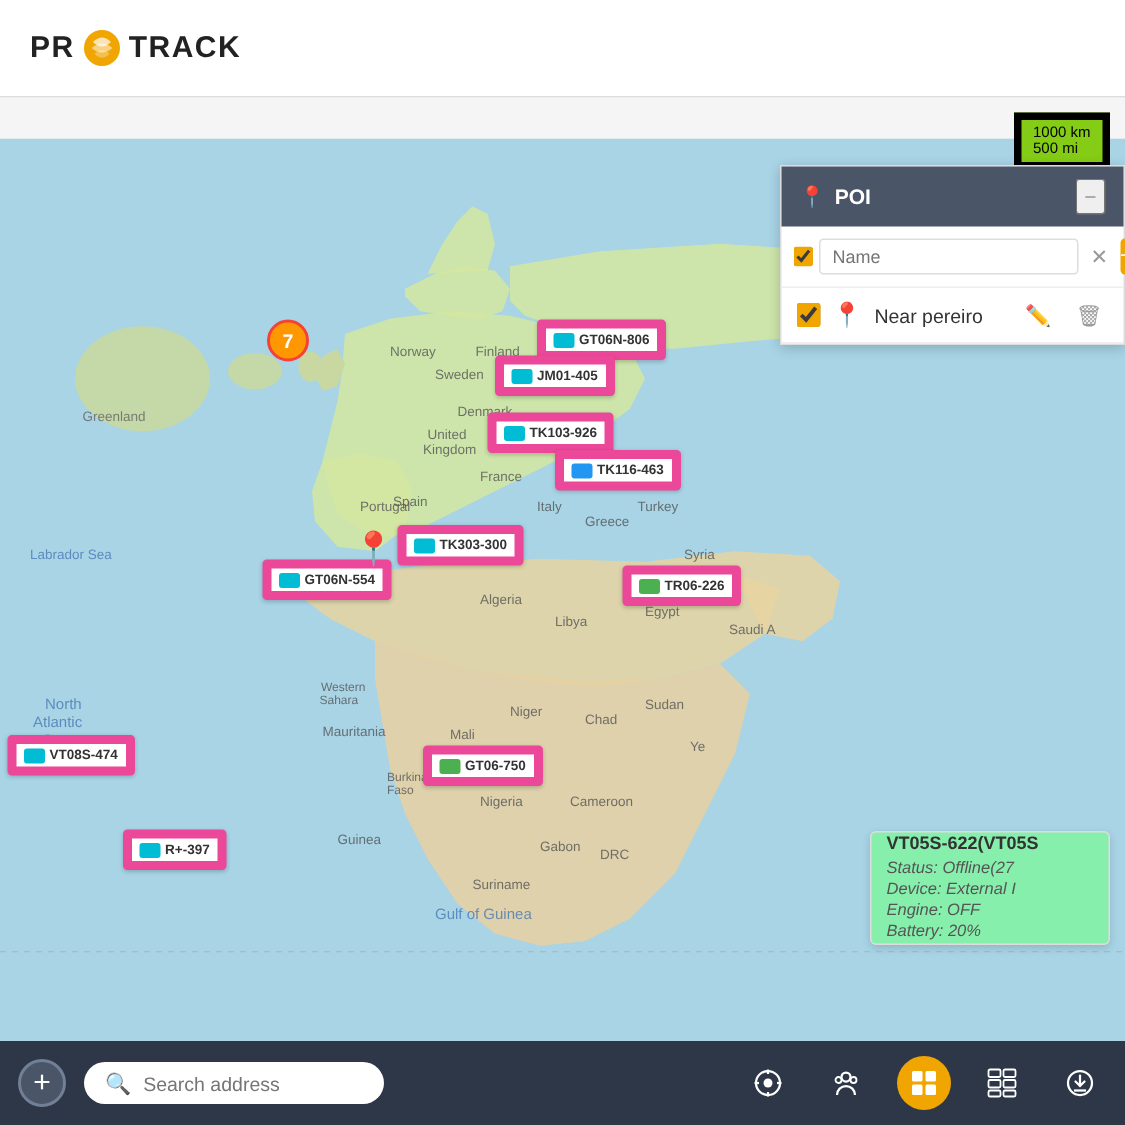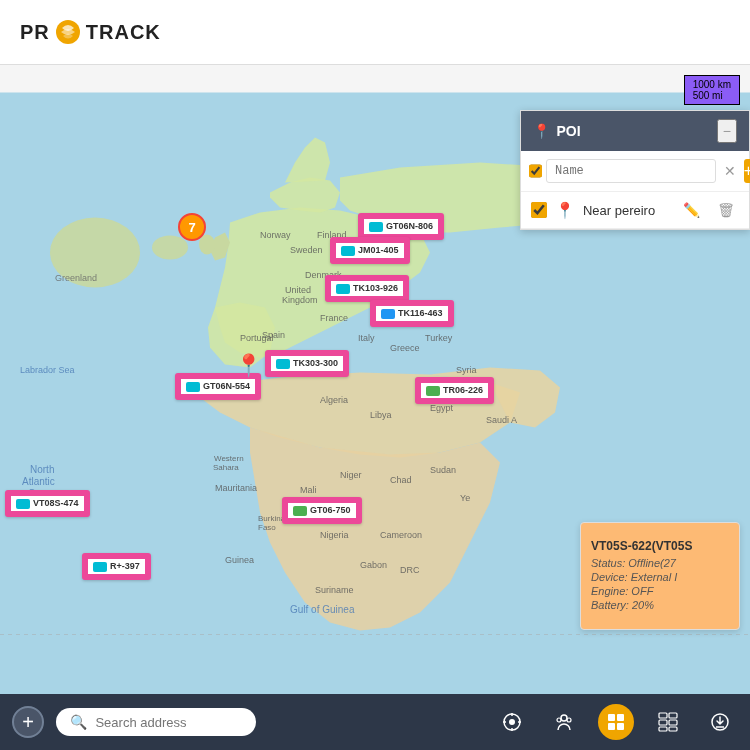--- a/index.html
+++ b/index.html
@@ -64,22 +64,22 @@
     }
     #location-bar span.datetime {
       color: #f4a000;
     }
 
     
     #scale-bar {
       position: absolute;
       top: 10px;
       right: 10px;
-      background: #8b5cf6;
-      border: 1px solid #000000;
+      background: #84cc16;
+      border: 5px solid #000000;
       padding: 3px 8px;
       font-size: 11px;
       z-index: 10;
     }
     .scale-line {
       display: flex;
       flex-direction: column;
       font-size: 10px;
     }
 
@@ -122,21 +122,20 @@
       border-bottom: 1px solid #eee;
       gap: 4px;
     }
     #poi-search-row input {
       flex: 1;
       border: 1px solid #ddd;
       border-radius: 3px;
       padding: 4px 8px;
       font-size: 12px;
       outline: none;
-      font-family: Liberation Mono, monospace;
     }
     .poi-clear-btn {
       cursor: pointer;
       color: #999;
       font-size: 14px;
       padding: 2px 4px;
     }
     .poi-add-btn {
       background: #f0a500;
       color: white;
@@ -176,24 +175,24 @@
       color: #999;
       font-size: 14px;
       padding: 2px 4px;
     }
 
     
     #vehicle-popup {
       position: absolute;
       bottom: 120px;
       right: 10px;
-      background: #fdba74;
+      background: #86efac;
       border: 1px solid #ddd;
       border-radius: 4px;
-      padding: 16px 10px;
+      padding: 0 10px;
       font-size: 11px;
       z-index: 15;
       min-width: 160px;
       box-shadow: 0 2px 6px rgba(0,0,0,0.15);
     }
     #vehicle-popup .veh-title {
       font-weight: bold;
       color: #333;
       margin-bottom: 4px;
       font-size: 12px;

